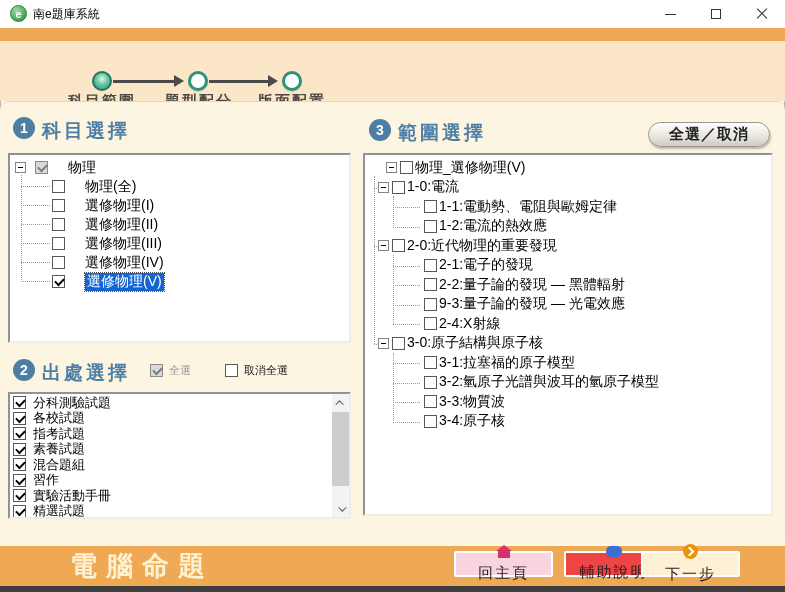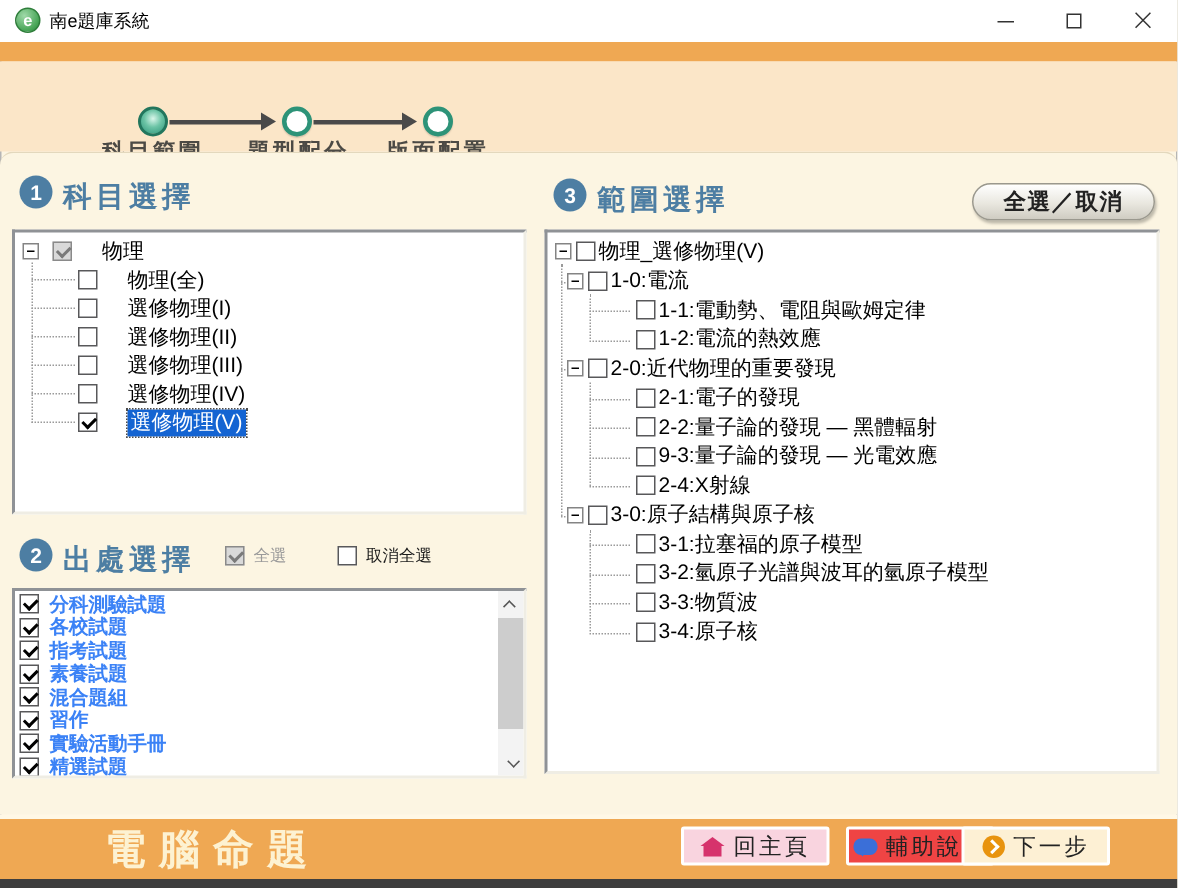--- a/index.html
+++ b/index.html
@@ -86,53 +86,53 @@
   
   .tree1 .lvl0 { padding-left:5px; }
   .tree1 .lvl0 .cb { margin-left:9px; }
   .tree1 .lvl0 .node-label { margin-left:20px; }
   .tree1 .lvl1 { padding-left:42px; }
   .tree1 .lvl1 .node-label { margin-left:20px; }
   .tree1 .lvl1::before { content:""; position:absolute; left:11px; top:9px; width:29px; border-top:1px dotted #9a9a9a; }
   .tree1 .vl-root { left:11px; top:20px; height:107px; }
 
   
-  .tree3 .lvl0 { padding-left:5px; }
+  .tree3 .lvl0 { padding-left:21px; }
   .tree3 .lvl1 { padding-left:13px; }
   .tree3 .lvl2 { padding-left:56px; }
   .tree3 .cb { margin-left:3px; }
   .tree3 .lvl1::before { content:""; position:absolute; left:9px; top:10px; width:13px; border-top:1px dotted #9a9a9a; }
   .tree3 .lvl2::before { content:""; position:absolute; left:28px; top:10px; width:27px; border-top:1px dotted #9a9a9a; }
   .vline { position:absolute; width:1px; border-left:1px dotted #9a9a9a; }
   .tree3 .vl-root { left:9px; top:21px; height:168px; }
   .tree3 .vl-g1 { left:28px; top:41px; height:30px; }
   .tree3 .vl-g2 { left:28px; top:100px; height:69px; }
   .tree3 .vl-g3 { left:28px; top:198px; height:68px; }
 
   
   .srclist { position:relative; width:100%; height:100%; padding:1px 0 0 3px; }
-  .src-row { display:flex; align-items:center; height:15.5px; font-size:13px; color:#3b82f6;font-weight:bold; }
+  .src-row { display:flex; align-items:center; height:15.5px; font-size:13px; color:#000000; }
   .src-row .cb { margin-right:5px; }
 
   
   .sbar { position:absolute; right:0; top:0; width:17px; height:100%; background:#f3f3f3; }
   .sbtn { position:absolute; left:0; width:17px; height:17px; display:flex; align-items:center; justify-content:center; }
   .sbtn.up { top:0; } .sbtn.down { bottom:0; }
   .sbtn i { display:block; width:6px; height:6px; border-left:1px solid #555; border-top:1px solid #555; }
   .sbtn.up i { transform:rotate(45deg) translateY(2px); }
   .sbtn.down i { transform:rotate(225deg) translateY(2px); }
   .sthumb { position:absolute; left:0; top:18px; width:17px; height:74px; background:#cdcdcd; }
 
   
   .footer-line { position:absolute; left:0; top:543px; width:785px; height:3px; background:#fff8e6; }
   .footer { position:absolute; left:0; top:546px; width:785px; height:40px; background:#efa853; }
   .footer-title { position:absolute; left:70px; top:548px; font-size:27px; font-weight:bold; color:#fdf2d2; letter-spacing:9px; }
   .fbtn { position:absolute; top:551px; width:99px; height:26px; border:2px solid #fff; border-radius:2px;
           display:flex; align-items:center; justify-content:center; gap:6px; font-size:15px; color:#222;
-          letter-spacing:2px; cursor:default; }
+          letter-spacing:2px; cursor:default;flex-direction:column; }
   .fb-home { left:454px; background:#f9d4df; }
   .fb-help { left:564px; background:#ef4444; }
   .fb-next { left:641px; background:#fdf0d4; }
   .house-icon { position:relative; width:16px; height:13px; flex:none; }
   .house-icon::before { content:""; position:absolute; top:0; left:0; border-left:8px solid transparent;
                         border-right:8px solid transparent; border-bottom:6px solid #d6336c; }
   .house-icon::after { content:""; position:absolute; top:6px; left:2px; width:12px; height:7px; background:#d6336c; }
   .bubble-icon { position:relative; width:16px; height:11px; background:#3b6fd8; border-radius:5px; flex:none; }
   .bubble-icon::after { content:""; position:absolute; bottom:-4px; left:3px; border:3px solid transparent; border-top:4px solid #3b6fd8; }
   .nextcirc-icon { position:relative; width:15px; height:15px; border-radius:50%; background:#e8930e; flex:none; }

